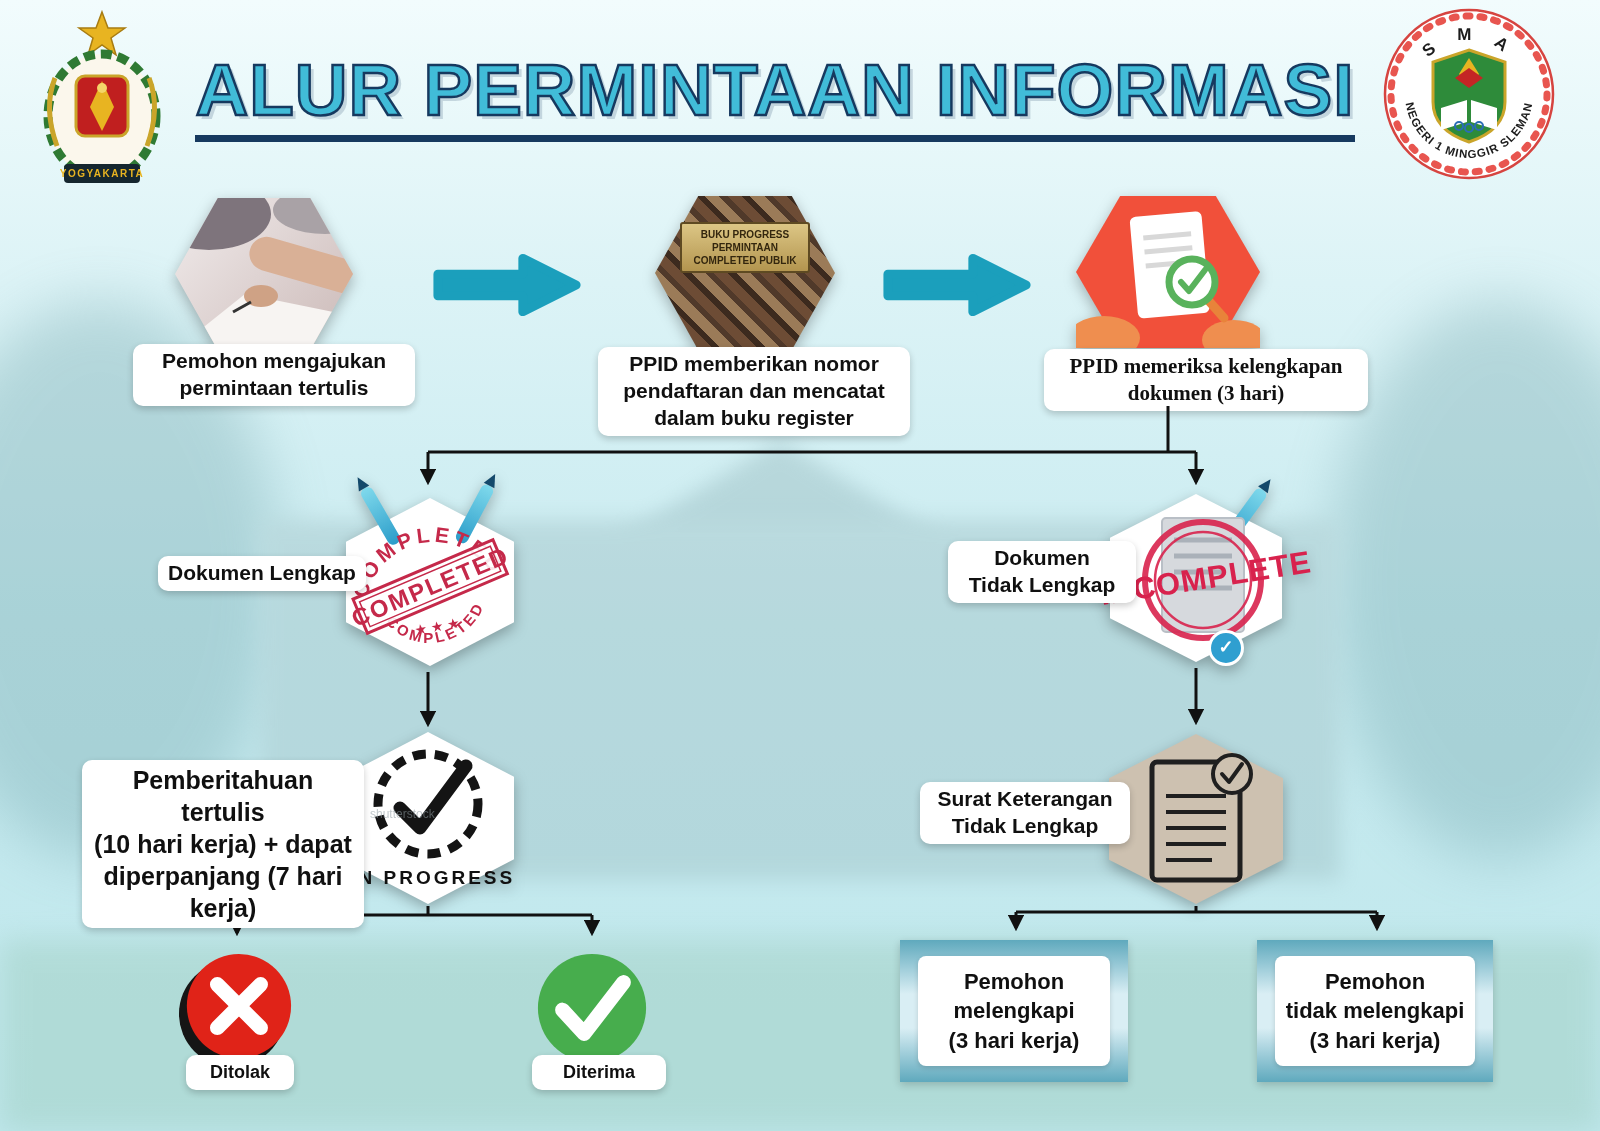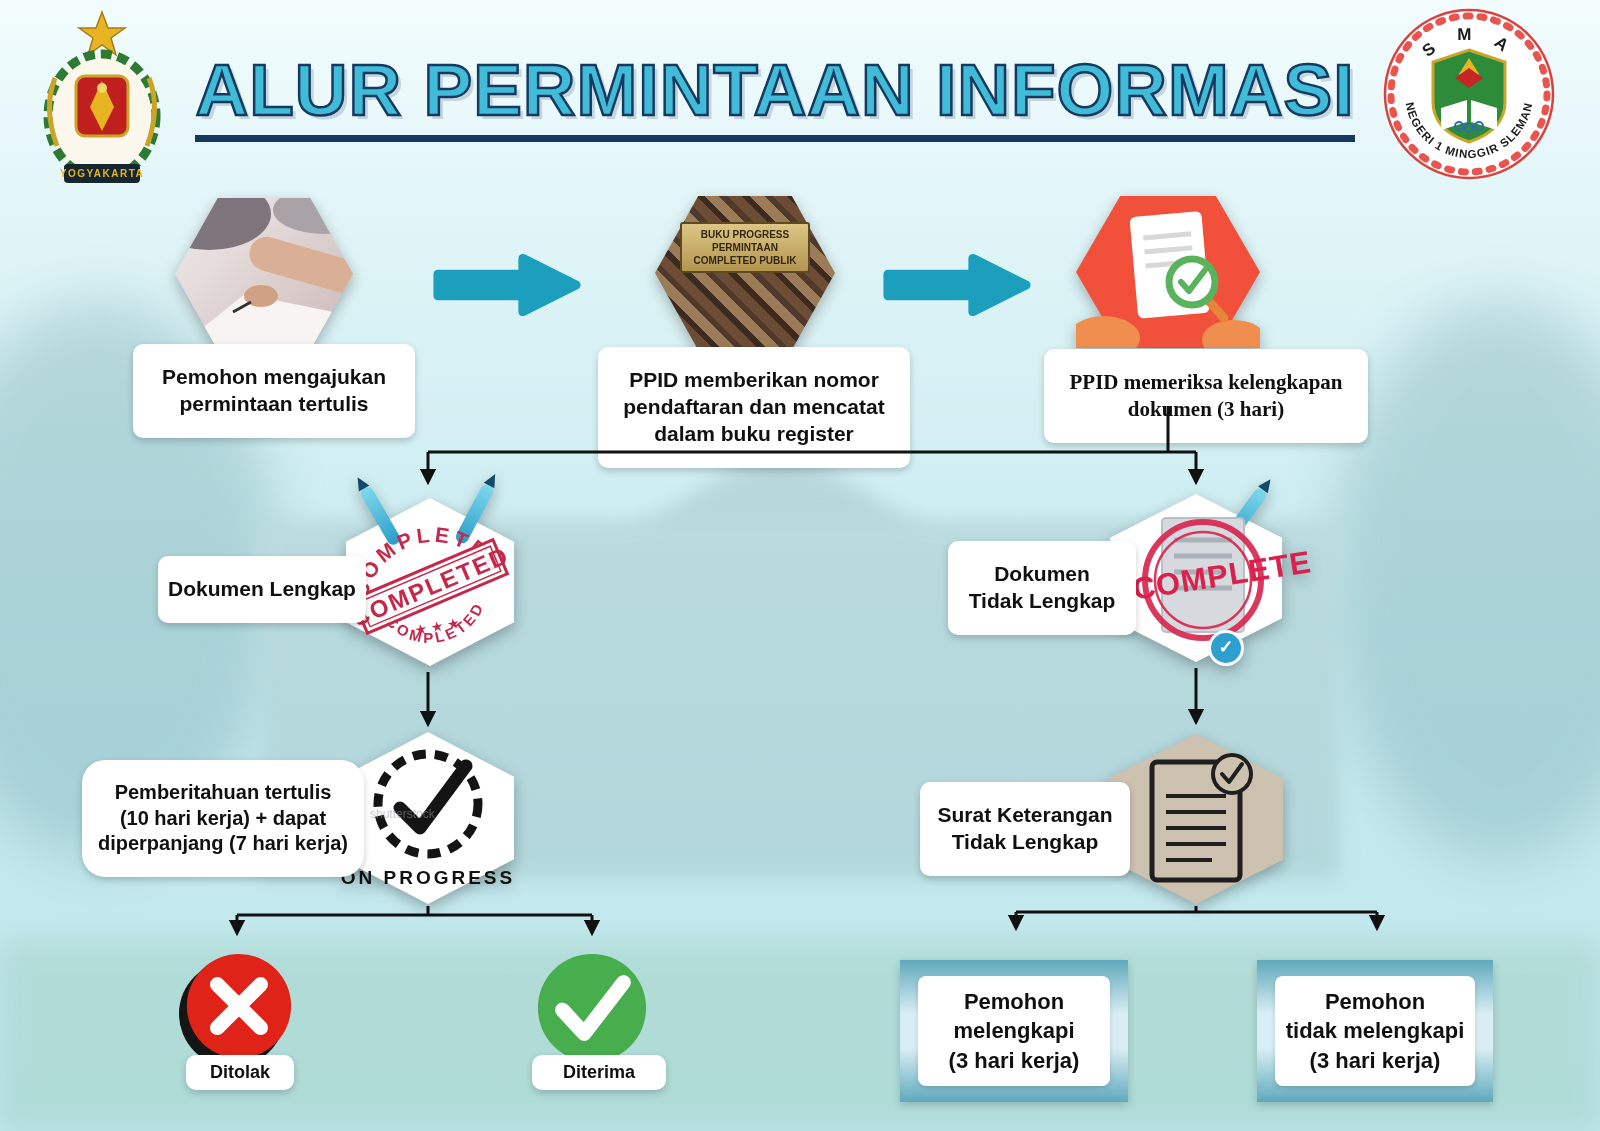--- a/index.html
+++ b/index.html
@@ -28,43 +28,43 @@
   .logo-right{left:1383px;top:8px;width:172px;height:172px;}
 
   
   .hex{position:absolute;filter:drop-shadow(0 5px 7px rgba(0,0,0,.28));}
   .hex-bg{position:absolute;inset:0;}
   .hex-flat{clip-path:polygon(24% 0,76% 0,100% 50%,76% 100%,24% 100%,0 50%);}
   .hex-point{clip-path:polygon(50% 0,100% 26%,100% 74%,50% 100%,0 74%,0 26%);}
   .art{position:absolute;left:0;top:0;}
 
   
-  .lbl{position:absolute;background:#fff;border-radius:10px;padding:20px 10px;text-align:center;
+  .lbl{position:absolute;background:#fff;border-radius:10px;padding:4px 10px;text-align:center;
     font-weight:700;font-size:21px;color:#101010;line-height:1.28;box-shadow:0 3px 7px rgba(0,0,0,.20);}
-  .lbl.small{font-size:20px;border-radius:23px;}
+  .lbl.small{font-size:25px;}
   .lbl.big{font-size:18px;text-align:center;}
 
   
   .block-arrow{position:absolute;}
 
   
   .plaque{position:absolute;left:50%;top:26px;transform:translateX(-50%);width:122px;
     background:linear-gradient(180deg,#dcc685,#b3954f);border:2px solid #5e4a22;border-radius:3px;
     padding:4px 2px;text-align:center;font-weight:700;font-size:10px;line-height:1.3;color:#33260e;}
 
   
   .pen{position:absolute;width:13px;height:64px;background:linear-gradient(180deg,#7fd9ec,#2a9cc9);border-radius:6px;}
   .pen::before{content:"";position:absolute;top:-13px;left:0;border-left:6.5px solid transparent;border-right:6.5px solid transparent;border-bottom:13px solid #14496b;}
 
   .chk-dot{position:absolute;width:30px;height:30px;border-radius:50%;background:#2f9fd0;border:3px solid #fff;
     color:#fff;font-weight:700;font-size:18px;line-height:28px;text-align:center;}
 
   
   .tealbox{position:absolute;display:flex;background:linear-gradient(180deg,#5fa9bd 0%,#d9eef4 38%,#d9eef4 62%,#5fa9bd 100%);
-    box-shadow:0 3px 8px rgba(0,0,0,.18);margin-top:20px;}
+    box-shadow:0 3px 8px rgba(0,0,0,.18);}
   .tealbox .whitebox{flex:1;margin:16px 18px;background:#fff;border-radius:8px;display:flex;flex-direction:column;
     justify-content:center;text-align:center;font-weight:700;font-size:22px;color:#101010;line-height:1.32;
     box-shadow:0 2px 5px rgba(0,0,0,.15);}
 
   .conn{position:absolute;inset:0;pointer-events:none;}
   svg text{font-family:"Liberation Sans",sans-serif;}
 </style>
 </head>
 <body>
 

